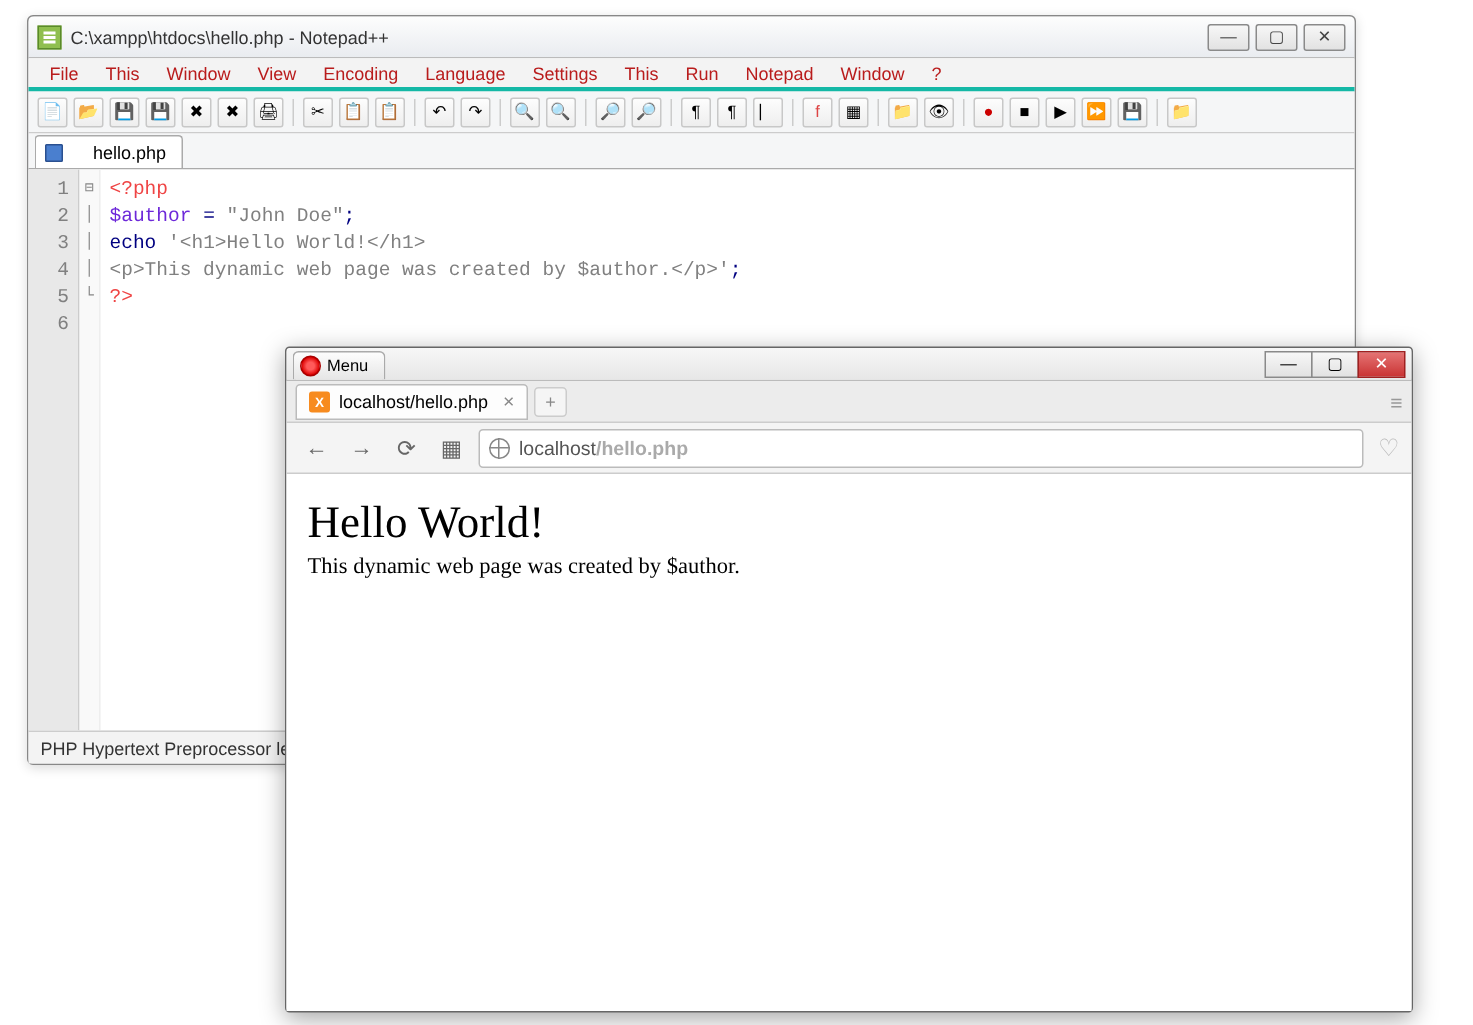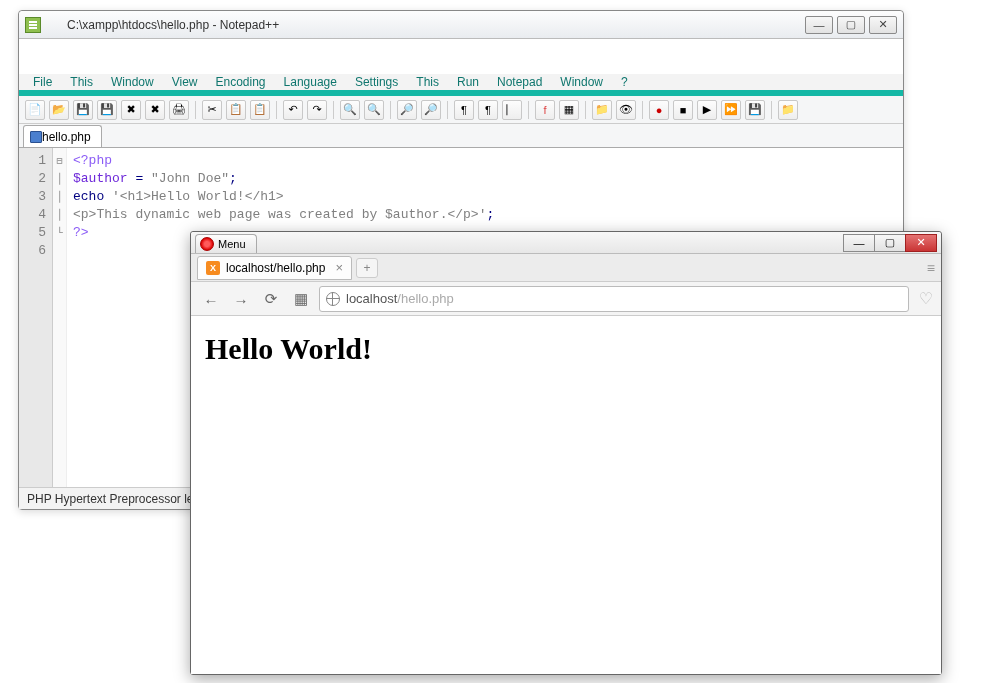--- a/index.html
+++ b/index.html
@@ -10,56 +10,55 @@
     position: absolute; left: 18px; top: 10px; width: 886px; height: 500px;
     background: #fff; border: 1px solid #888; border-radius: 4px;
     box-shadow: 0 2px 8px rgba(0,0,0,0.15);
     display: flex; flex-direction: column;
   }
   .npp-titlebar {
     height: 28px; display: flex; align-items: center; padding: 0 6px;
     background: linear-gradient(#fdfdfd,#e9ecf0);
     border-bottom: 1px solid #bbb;
     border-radius: 4px 4px 0 0;
-    gap: 20px;
   }
   .npp-titlebar .icon { width: 16px; height: 16px; background:#8fbf4f; border:1px solid #5a8a2a; margin-right: 6px; position:relative; }
   .npp-titlebar .icon::after{content:"";position:absolute;left:3px;top:6px;width:8px;height:2px;background:#fff;box-shadow:0 -3px 0 #fff,0 3px 0 #fff;}
   .npp-titlebar .title { flex: 1; color: #333; }
   .npp-winbtns { display: flex; gap: 4px; }
   .npp-winbtn {
     width: 28px; height: 18px; border: 1px solid #8a8a8a; border-radius: 2px;
     background: linear-gradient(#f7f7f7,#e2e2e2);
     display:flex;align-items:center;justify-content:center;font-size:11px;color:#444;
   }
 
   .npp-menubar {
     height: 22px; display: flex; align-items: center; gap: 2px;
-    padding: 0 6px; background: #f3f3f3; border-bottom: 6px solid #14b8a6;
-    color: #0f766e; font-size: 12px; margin-top: 35px;
+    padding: 0 6px; background: #f3f3f3; border-bottom: 3px solid #14b8a6;
+    color: #b91c1c; font-size: 12px;
   }
   .npp-menubar .mitem { padding: 2px 8px; cursor: default; }
 
   .npp-toolbar {
     height: 28px; display: flex; align-items: center; gap: 4px;
     padding: 2px 6px; background: #f5f6f7; border-bottom: 1px solid #ccc;
   }
   .tbtn {
     width: 20px; height: 20px; border:1px solid #c8c8c8; border-radius:2px;
     background: linear-gradient(#fdfdfd,#eee);
     display:flex;align-items:center;justify-content:center;font-size:11px;
   }
   .tsep { width: 1px; height: 18px; background:#ccc; margin: 0 2px; }
 
   .npp-tabbar {
     height: 24px; display:flex; align-items:flex-end; padding: 2px 4px 0 4px;
     background:#f5f6f7; border-bottom:1px solid #aaa;
   }
   .npp-tab {
-    display:flex; align-items:center; gap:0;
+    display:flex; align-items:center; gap:20px;
     height: 22px; padding: 0 10px 0 6px;
     background:#fff; border:1px solid #aaa; border-bottom:none;
     border-radius: 3px 3px 0 0;
     font-size:12px;
   }
   .disk-icon{width:12px;height:12px;background:#4a7fcf;border:1px solid #2a5090;border-radius:1px;}
 
   .npp-editor {
     flex:1; display:flex; background:#fff; overflow:hidden;
   }
@@ -72,21 +71,21 @@
     width: 14px; background:#f9f9f9; border-right:1px solid #eee;
     padding-top:4px; text-align:center; color:#888;
     font-family: Consolas, monospace; font-size:10px; line-height:18px;
   }
   .code {
     flex:1; padding: 4px 6px;
     font-family: Consolas, "Courier New", monospace; font-size:13px; line-height:18px;
     white-space: pre;
   }
   .code .current-line{background:#e8eef7;display:block;}
-  .c-red{color:#8b5cf6;} .c-gray{color:#808080;} .c-dblue{color:#000080;} .c-black{color:#6d28d9;}
+  .c-red{color:#ef4444;} .c-gray{color:#808080;} .c-dblue{color:#000080;} .c-black{color:#6d28d9;}
 
   .npp-status {
     height: 22px; display:flex; align-items:center; padding: 0 8px;
     background:#f3f3f3; border-top:1px solid #ccc; color:#333;
   }
 
   
   .browser-window {
     position:absolute; left: 190px; top: 231px; width: 752px; height: 444px;
     background:#fff; border:1px solid #666; border-radius:3px;
@@ -129,28 +128,28 @@
     display:flex;align-items:center; gap:6px; padding:0 8px;
   }
   .nav-btn{width:24px;height:24px;display:flex;align-items:center;justify-content:center;color:#666;font-size:15px;border-radius:3px;}
   .addr-bar{
     flex:1;height:26px;border:1px solid #bbb;border-radius:3px;background:#fff;
     display:flex;align-items:center;padding:0 6px;gap:6px;color:#555;font-size:13px;
   }
   .globe{width:14px;height:14px;border:1.5px solid #888;border-radius:50%;position:relative;}
   .globe::before{content:"";position:absolute;left:5px;top:-1px;width:1px;height:14px;background:#888;}
   .globe::after{content:"";position:absolute;top:5px;left:-1px;height:1px;width:14px;background:#888;}
-  .addr-bar .dim{color:#aaa;}
+  .addr-bar .dim{color:#aaa;font-weight:bold;}
   .heart{color:#bbb;font-size:16px;margin-left:4px;}
 
   .br-content{
     flex:1; background:#fff; padding: 16px 14px; overflow:auto;
     font-family: "Times New Roman", Times, serif;
   }
-  .br-content h1{font-size:30px;font-weight:bold;margin-bottom:4px;}
+  .br-content h1{font-size:30px;font-weight:normal;margin-bottom:4px;}
   .br-content p{font-size:15px;}
 </style>
 </head>
 <body>
 
 <div class="npp-window">
   <div class="npp-titlebar">
     <div class="icon"></div>
     <div class="title">C:\xampp\htdocs\hello.php - Notepad++</div>
     <div class="npp-winbtns">
@@ -284,14 +283,15 @@
     <div class="nav-btn">▦</div>
     <div class="addr-bar">
       <div class="globe"></div>
       <span><span>localhost</span><span class="dim">/hello.php</span></span>
     </div>
     <div class="heart">♡</div>
   </div>
 
   <div class="br-content">
     <h1>Hello World!</h1>
+    <p>This dynamic web page was created by $author.</p>
   </div>
 </div>
 
 </body></html>

